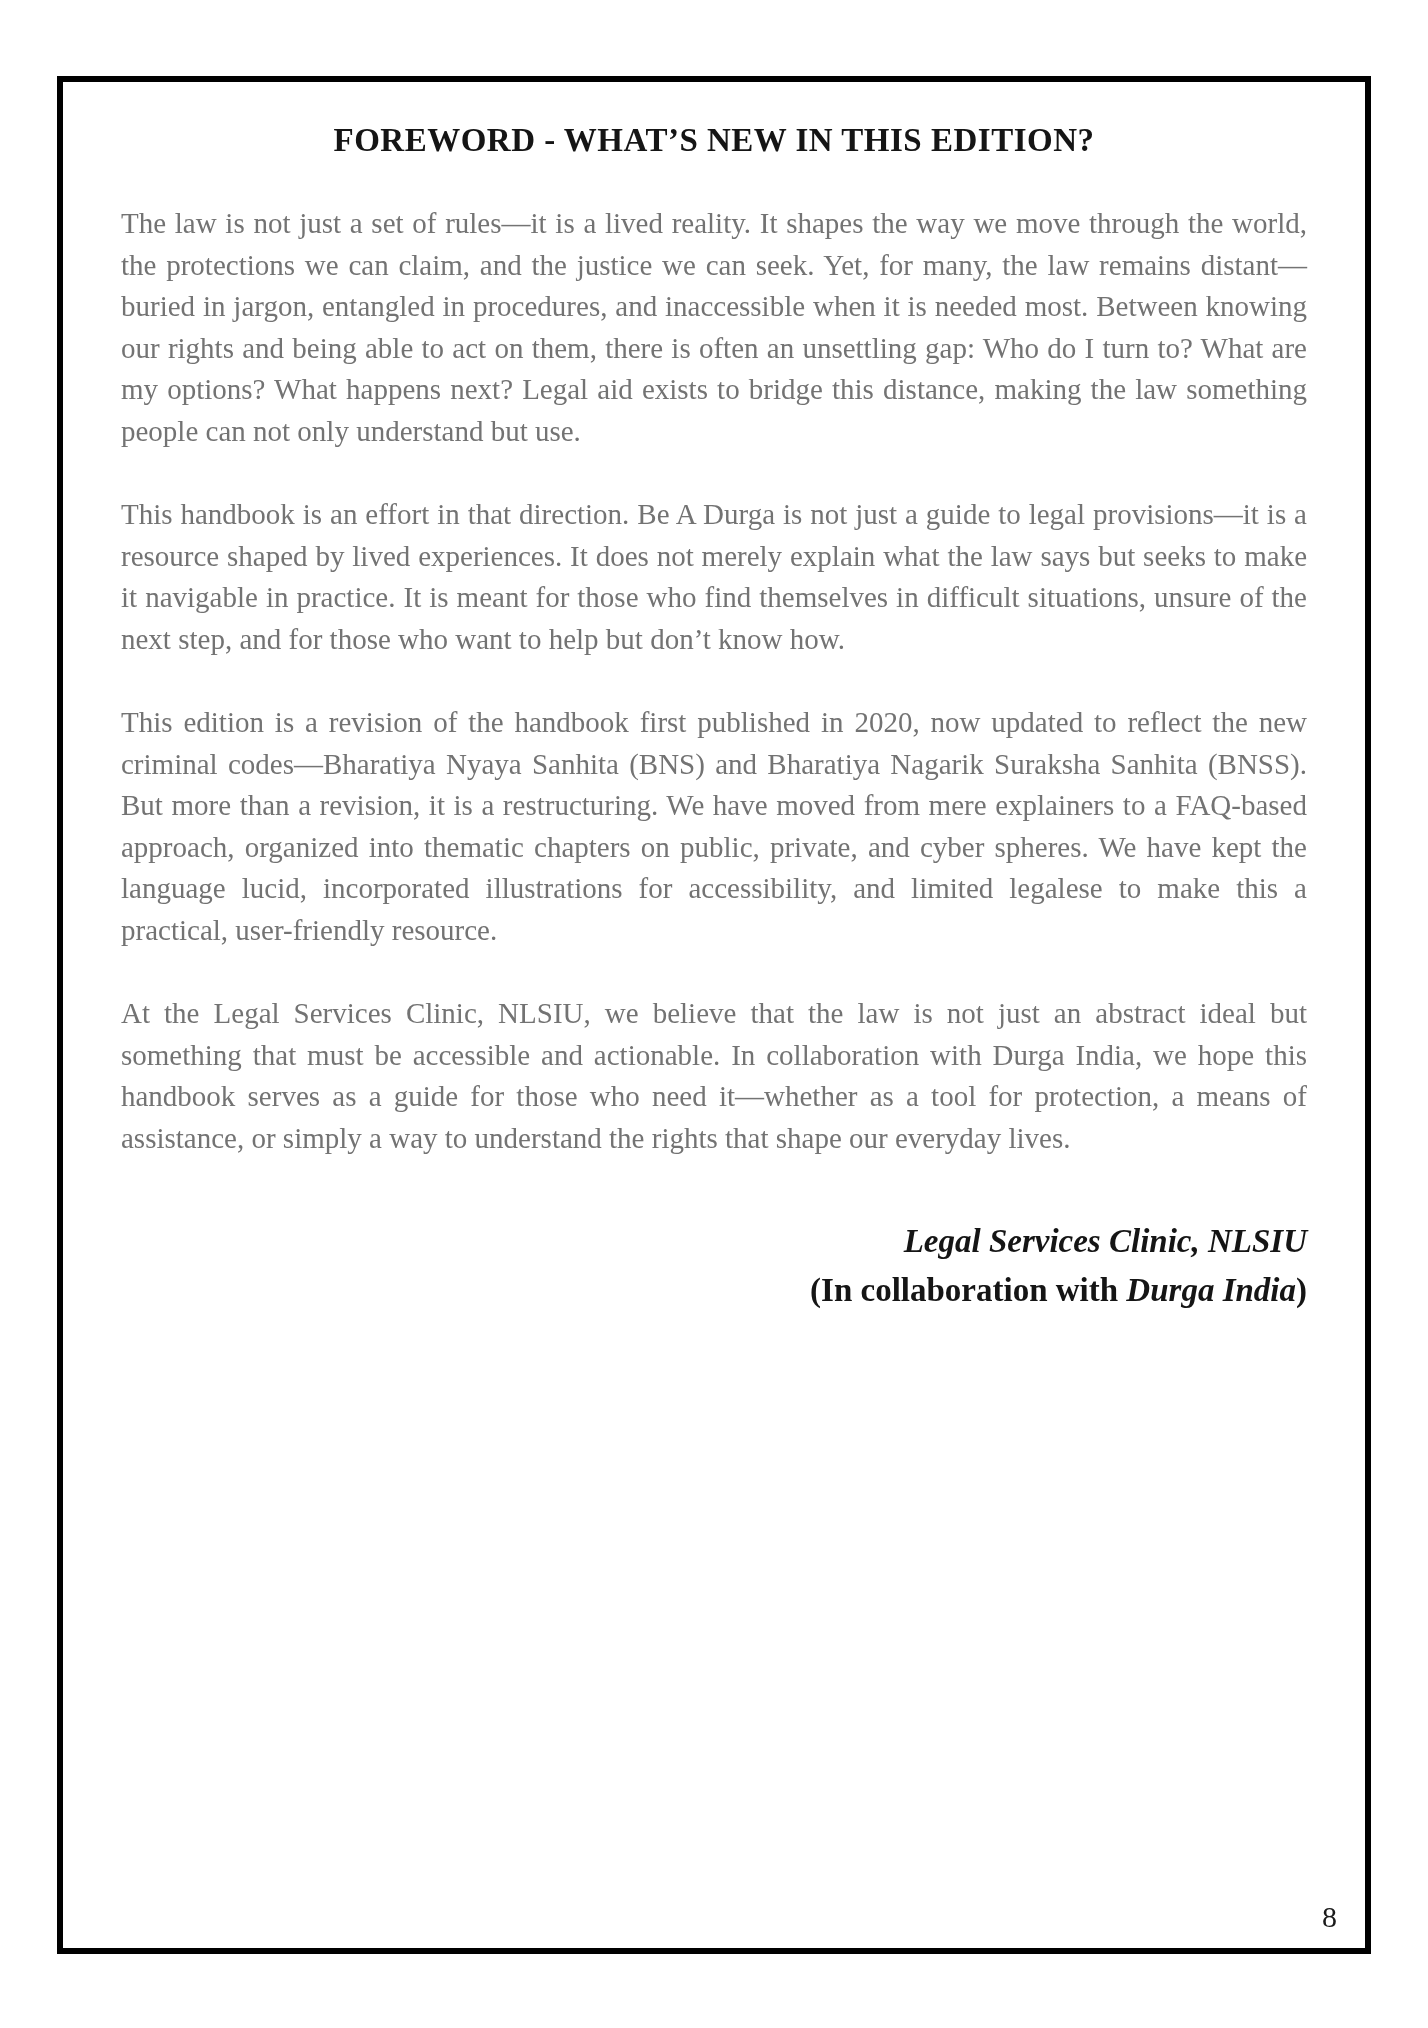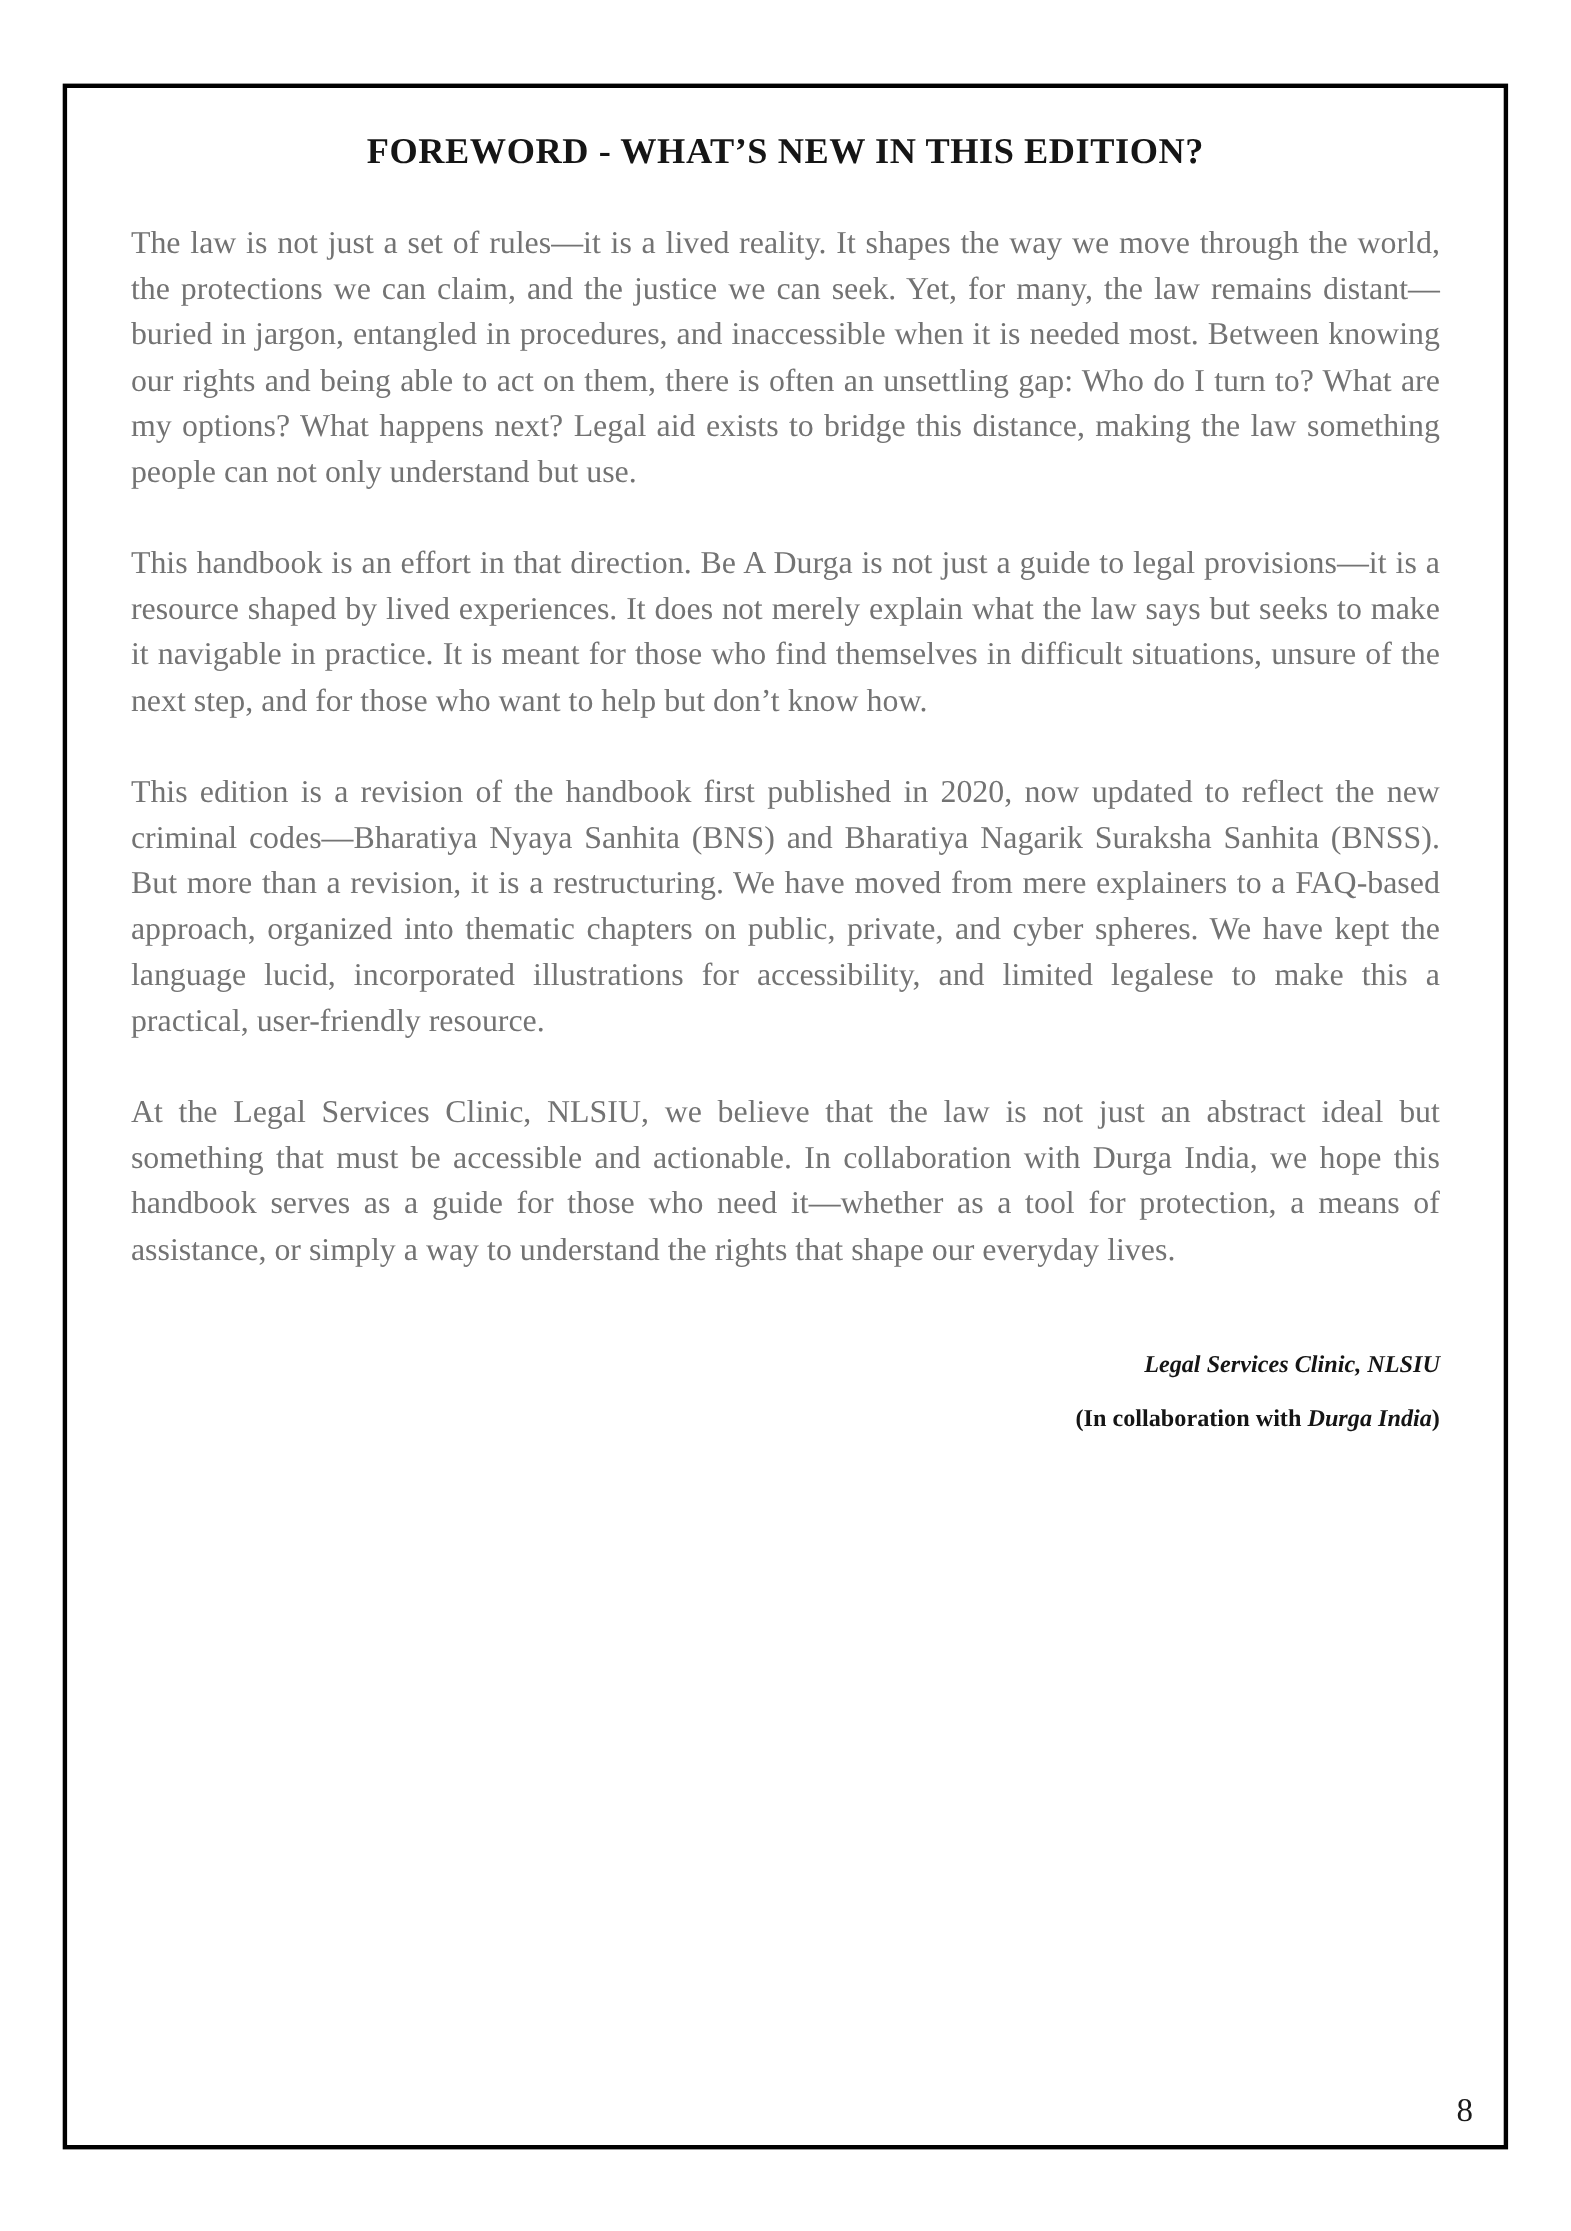--- a/index.html
+++ b/index.html
@@ -17,21 +17,21 @@
     color: #1b1b1b;
     overflow: hidden;
   }
 
   .frame {
     position: absolute;
     left: 57px;
     top: 76px;
     width: 1314px;
     height: 1878px;
-    border: 4px solid #000000;
+    border: 6px solid #000000;
     padding: 32px 58px 28px 58px;
   }
 
   .doc-title {
     margin-top: 8px;
     text-align: center;
     font-size: 33px;
     font-weight: bold;
     letter-spacing: 0.5px;
     color: #151515;
@@ -46,21 +46,21 @@
     font-size: 29px;
     line-height: 41.5px;
     text-align: justify;
     color: #737373;
     margin-bottom: 42px;
   }
 
   .signature {
     margin-top: 58px;
     text-align: right;
-    font-size: 22px;
+    font-size: 33px;
     line-height: 49px;
     font-weight: bold;
     color: #151515;
   }
 
   .sig-line-1 {
     font-style: italic;
   }
 
   .sig-emphasis {

